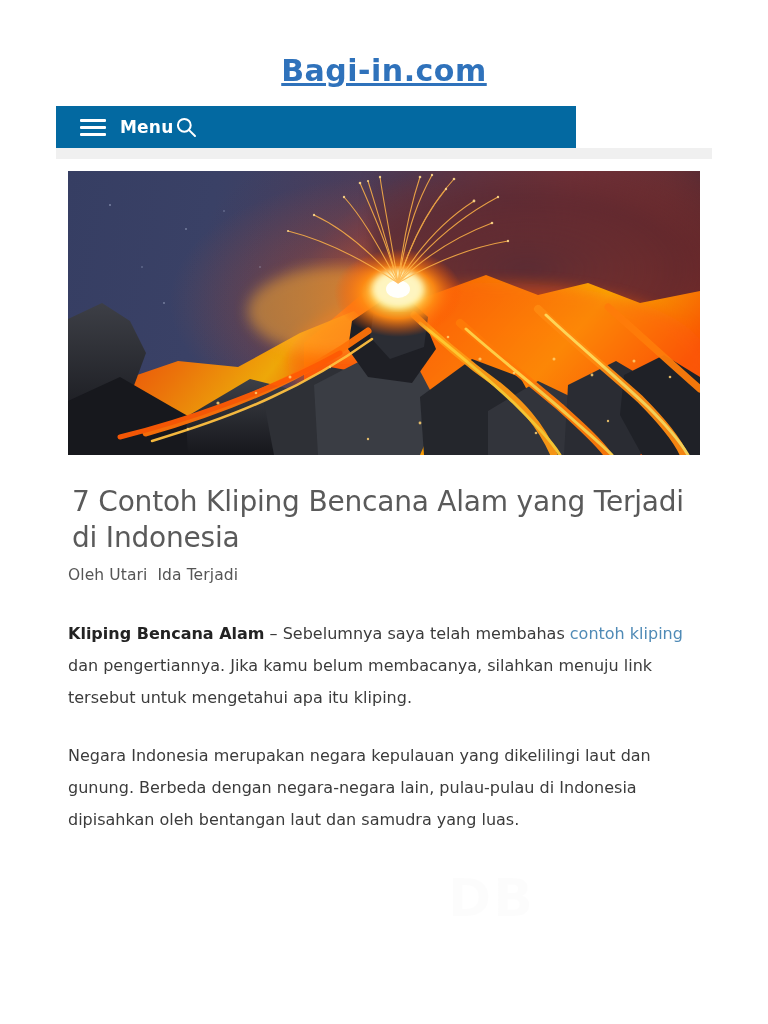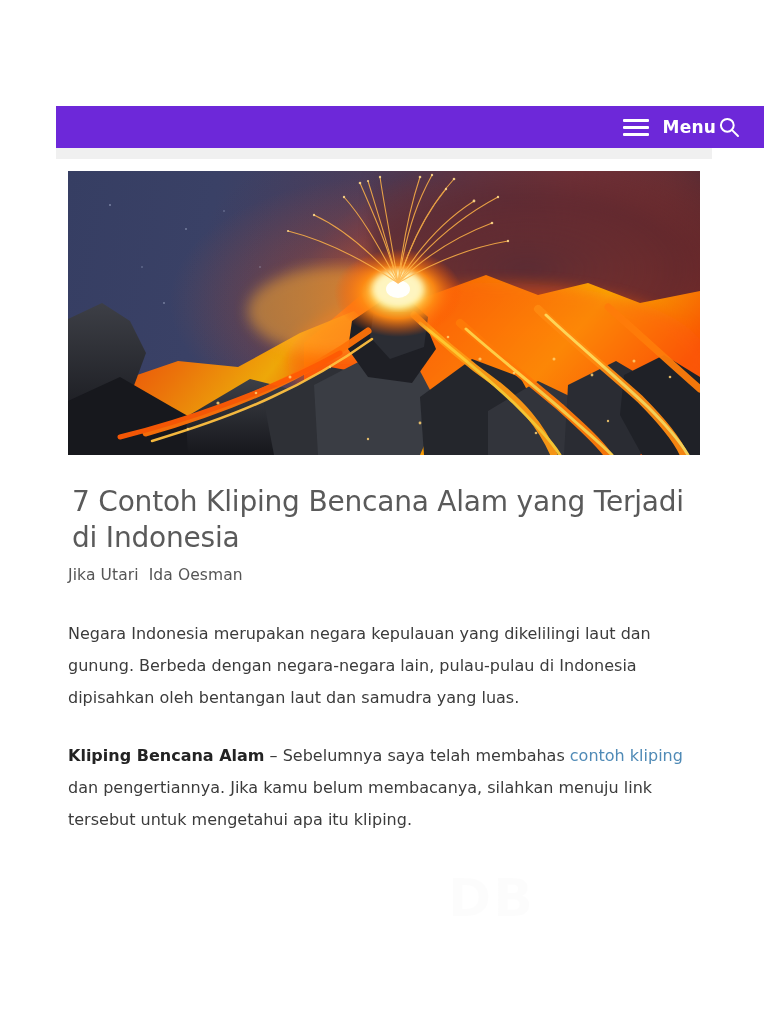--- a/index.html
+++ b/index.html
@@ -31,25 +31,25 @@
     font-size: 30px;
     letter-spacing: 0.5px;
     color: #2f72bb;
     line-height: 1;
   }
 
   
   .navbar {
     position: absolute;
     left: 56px; top: 106px;
-    width: 708px; height: 42px;
-    background: #6d28d9;
+    width: 520px; height: 42px;
+    background: #0369a1;
     display: flex;
     align-items: center;
-    justify-content: flex-end;
+    justify-content: flex-start;
     padding: 0 22px 0 24px;
   }
   .nav-left {
     display: flex;
     align-items: center;
     gap: 14px;
     height: 100%;
   }
   .burger {
     display: flex;
@@ -173,20 +173,23 @@
     color: rgba(0,0,0,0.012);
     letter-spacing: 2px;
     user-select: none;
   }
 </style>
 </head>
 <body>
 
 <div class="page">
 
+  <div class="logo-wrap">
+    <a class="logo" href="#">Bagi-in.com</a>
+  </div>
 
   <div class="navbar">
     <div class="nav-left">
       <span class="burger">
         <span></span>
           <span></span>
           <span></span>
       </span>
       <span class="menu-label">Menu</span>
     </div>
@@ -331,23 +334,23 @@
             <circle cx="156" cy="40" r="0.8"></circle>
           <circle cx="96" cy="132" r="0.9"></circle>
             <circle cx="192" cy="96" r="0.8"></circle>
         </g>
       </svg>
     </div>
   </div>
 
   <div class="article">
     <h1 class="title">7 Contoh Kliping Bencana Alam yang Terjadi di Indonesia</h1>
-    <div class="byline">Jika Utari  Ida Oesman</div>
+    <div class="byline">Oleh Utari  Ida Terjadi</div>
 
     <div class="body-copy">
+      <p><span class="lead-bold">Kliping Bencana Alam</span><span> – Sebelumnya saya telah membahas </span><a class="inline-link" href="#">contoh kliping</a><span> dan pengertiannya. Jika kamu belum membacanya, silahkan menuju link tersebut untuk mengetahui apa itu kliping.</span></p>
       <p>Negara Indonesia merupakan negara kepulauan yang dikelilingi laut dan gunung. Berbeda dengan negara-negara lain, pulau-pulau di Indonesia dipisahkan oleh bentangan laut dan samudra yang luas.</p>
-      <p><span class="lead-bold">Kliping Bencana Alam</span><span> – Sebelumnya saya telah membahas </span><a class="inline-link" href="#">contoh kliping</a><span> dan pengertiannya. Jika kamu belum membacanya, silahkan menuju link tersebut untuk mengetahui apa itu kliping.</span></p>
     </div>
   </div>
 
   <div class="watermark">DB</div>
 
 </div>
 
 </body></html>

